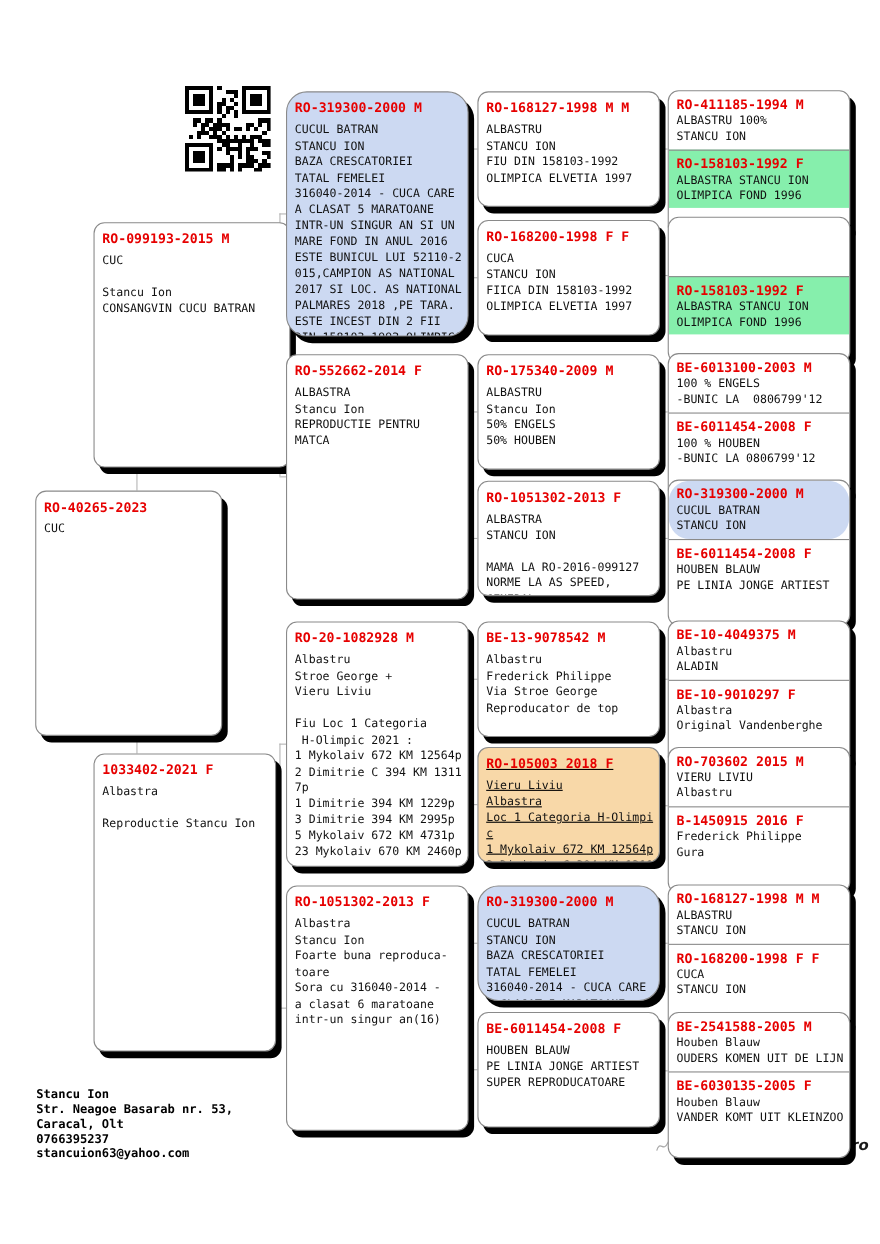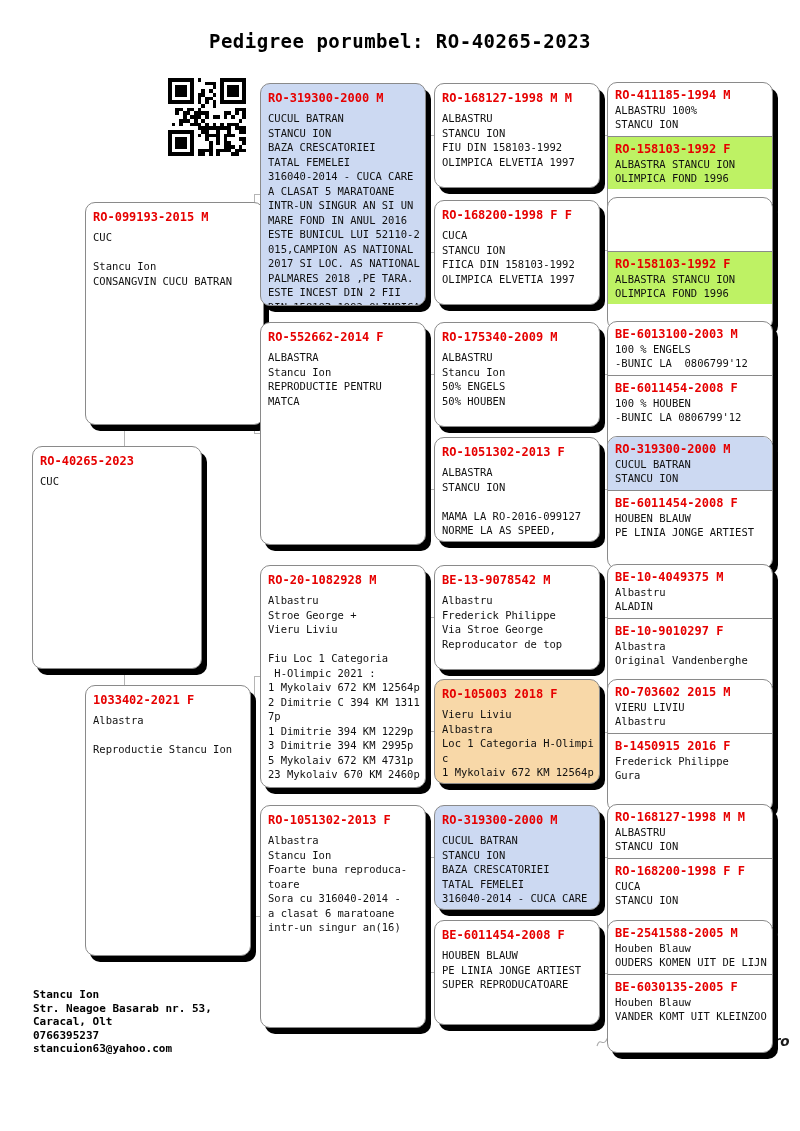--- a/index.html
+++ b/index.html
@@ -12,36 +12,35 @@
          box-shadow:5px 6px 0 0 #000; overflow:hidden; padding:7px 4px 4px 7px; z-index:2; }
   .hdr { color:#e60000; font-weight:bold; font-size:12px; white-space:pre; margin-bottom:6px; }
   .bd  { font-size:10.5px; line-height:14.5px; white-space:pre; color:#101010; }
   .col2 { left:260px; width:166px; height:223px; }
   .col3 { left:434px; width:166px; height:105px; }
   .col4 { left:607px; width:166px; height:133px; padding:0; }
   .sub  { padding:5px 4px 2px 7px; height:53px; }
   .sub .hdr { margin-bottom:2px; }
   .sub .bd  { line-height:13.5px; }
   .sub-b { border-top:1.2px solid #8a8a8a; height:53px; }
-  .bg-blue   { background:#ccd9f2; }
-  .bg-green  { background:#bef264; }
-  .bg-orange { background:#f8d8a8; }
+  .bg-blue   { background:#ccd9f2;border-radius:19px; }
+  .bg-green  { background:#86efac; }
+  .bg-orange { background:#f8d8a8;text-decoration:underline; }
   .line { position:absolute; background:#b5b5b5; z-index:1; }
   .footer { position:absolute; left:33px; top:988px; font-weight:bold; font-size:11px;
             line-height:13.6px; white-space:pre; color:#000; }
   .website { position:absolute; top:1033px; left:664px; font-family:"DejaVu Sans", sans-serif;
              font-style:italic; font-weight:bold; font-size:13.5px; color:#1a1a1a; }
   #qr { position:absolute; left:168px; top:78px; width:78px; height:78px; }
   .sig { position:absolute; left:594px; top:1031px; }
 </style>
 </head>
 <body>
 
 <div id="page">
-  <div class="title">Pedigree porumbel: RO-40265-2023</div>
 
   <div id="qr"><svg width="78" height="78" viewBox="0 0 21 21" shape-rendering="crispEdges" fill="#000">
         <rect x="0" y="0" width="1" height="1"></rect>
         <rect x="1" y="0" width="1" height="1"></rect>
         <rect x="2" y="0" width="1" height="1"></rect>
         <rect x="3" y="0" width="1" height="1"></rect>
         <rect x="4" y="0" width="1" height="1"></rect>
         <rect x="5" y="0" width="1" height="1"></rect>
         <rect x="6" y="0" width="1" height="1"></rect>
         <rect x="8" y="0" width="1" height="1"></rect>

